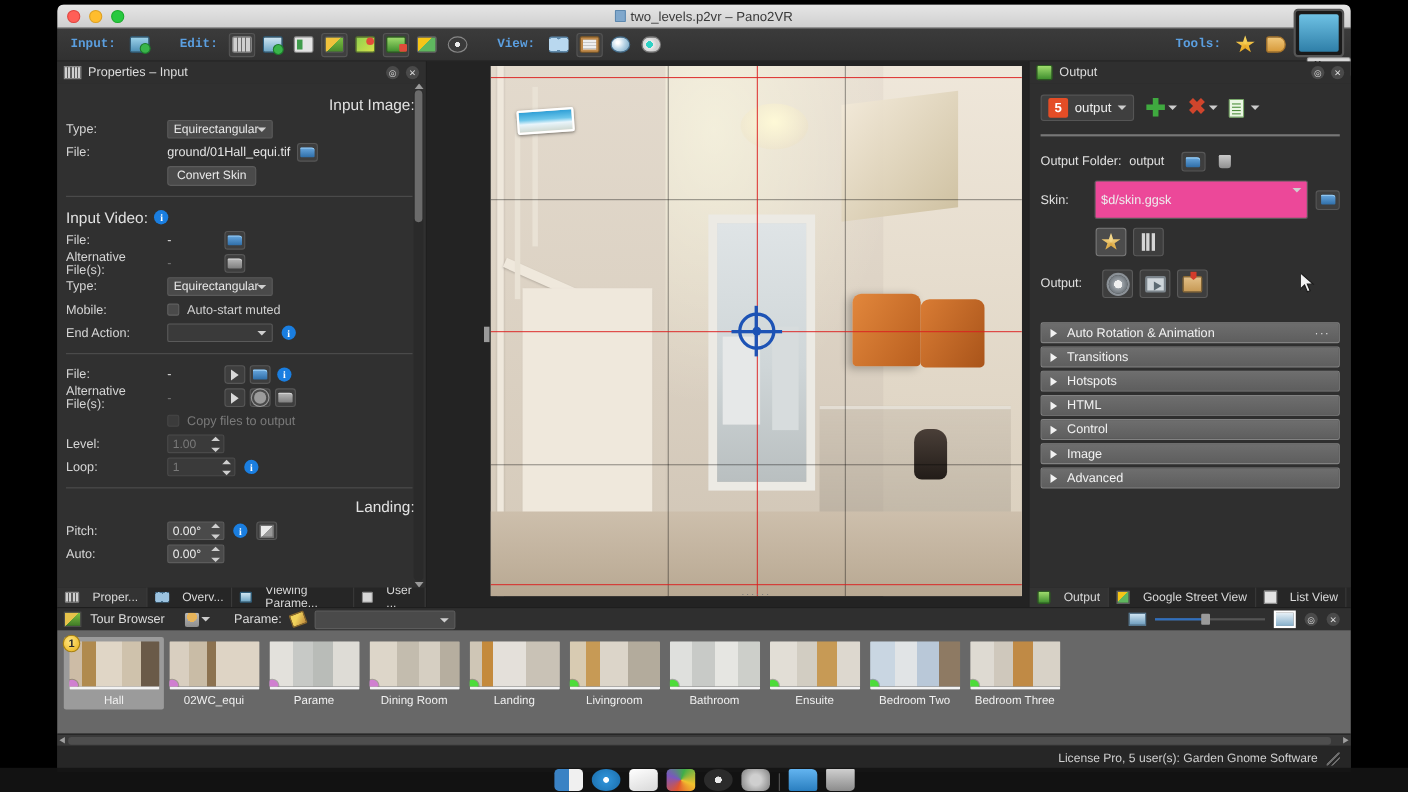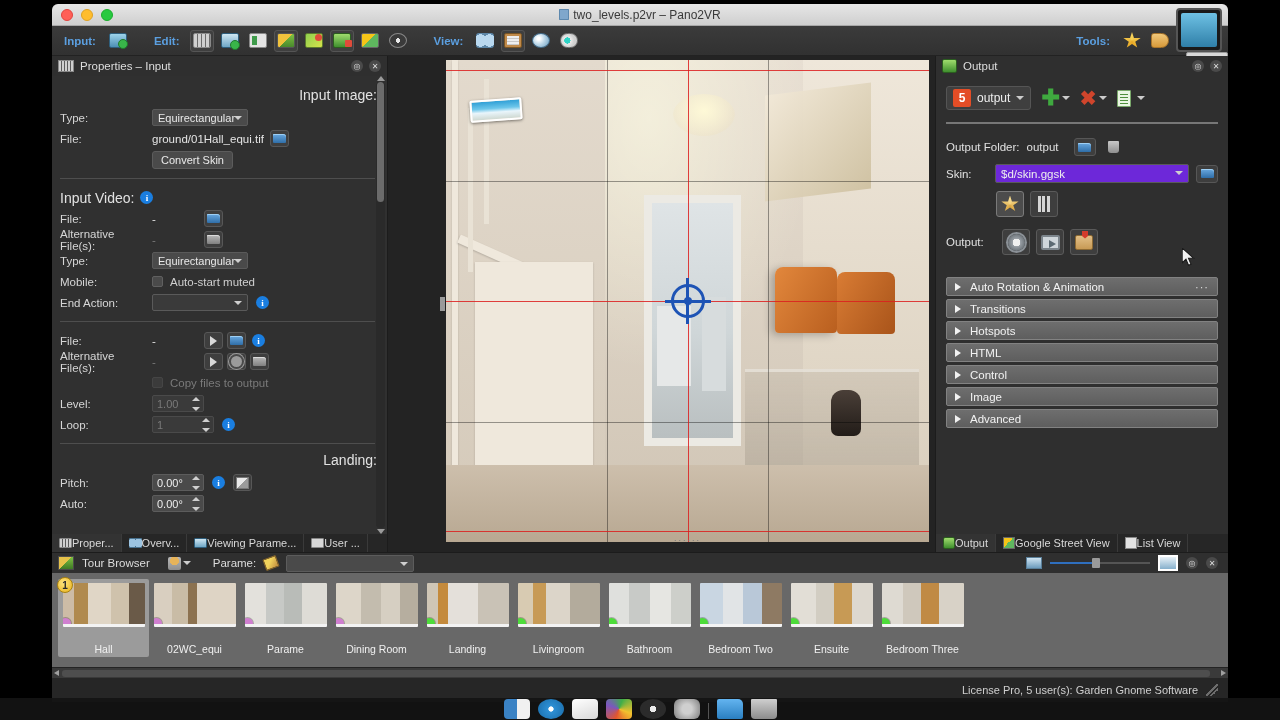--- a/index.html
+++ b/index.html
@@ -34,20 +34,21 @@
   .title-doc-icon{ display:inline-block; width:10px; height:11px; vertical-align:-1px;
     margin-right:4px; background:#7fa7cc; border-radius:1px;
     box-shadow: inset 0 0 0 1px #5d88ae; }
 
   
   #toolbar {
     height:30px; background:linear-gradient(#3b3b3b,#313131);
     border-bottom:1px solid #222;
     display:flex; align-items:center; padding:0 10px; gap:4px;
     position:relative;
+    font-family:Liberation Mono, monospace;
   }
   .tb-label{ color:#5b9fe0; font-size:11.5px; font-weight:bold; margin:0 6px 0 2px; }
   .tb-btn{
     width:24px; height:22px; display:flex; align-items:center; justify-content:center;
     border-radius:3px; cursor:pointer; position:relative;
   }
   .tb-btn.framed{ border:1px solid #555; background:#3f3f3f; }
   .tb-sep{ width:14px; }
   .ic{ width:18px; height:15px; display:block; border-radius:2px; position:relative; }
 
@@ -163,21 +164,21 @@
 
   
   #props-sb{ position:absolute; right:2px; top:6px; bottom:6px; width:9px; background:#2a2a2a; border-radius:4px;}
   #props-sb .thumb{ position:absolute; top:0; left:1px; width:7px; height:120px; background:#6b6b6b; border-radius:4px;}
   .sb-arrow{ position:absolute; left:1px; width:0;height:0;border-left:4px solid transparent;border-right:4px solid transparent;}
   .sb-arrow.up{ top:-6px; border-bottom:5px solid #9a9a9a;}
   .sb-arrow.dn{ bottom:-6px; border-top:5px solid #9a9a9a;}
 
   
   .tabbar{ height:18px; background:#262626; display:flex; align-items:stretch; }
-  .ptab{ display:flex;align-items:center; gap:0; padding:0 7px; font-size:11px; color:#d8d8d8;
+  .ptab{ display:flex;align-items:center; gap:12px; padding:0 7px; font-size:11px; color:#d8d8d8;
     border-right:1px solid #3a3a3a; cursor:pointer; }
   .ptab .ti{ width:13px;height:10px; border-radius:1px; }
   .ti-props{ background:repeating-linear-gradient(90deg,#cfcfcf 0 2px,#5a5a5a 2px 3px); border:1px solid #888;}
   .ti-over{ background:radial-gradient(circle at 25% 50%,#9cc3e0 40%,transparent 41%),
       radial-gradient(circle at 75% 50%,#9cc3e0 40%,transparent 41%), #49728f; }
   .ti-view{ background:linear-gradient(#cfe6f2,#6fa7c6); border:1px solid #2f5f7d;}
   .ti-user{ background:#d7d7d7; border:1px solid #888;}
 
   
   #viewer-wrap{ position:absolute; left:336px; right:293px; top:0; bottom:150px; background:#232323; }
@@ -268,21 +269,21 @@
   .caret{ width:0;height:0;border-left:4px solid transparent;border-right:4px solid transparent;border-top:4px solid #ccc;}
   .plus{ color:#3fa93f; font-size:22px; font-weight:bold; line-height:14px; cursor:pointer;}
   .xmark{ color:#d0452c; font-size:20px; font-weight:bold; line-height:14px; cursor:pointer;}
   .docicon{ width:14px;height:17px; background:#eaf6e3; border:1px solid #79a86a; border-radius:1px; position:relative;}
   .docicon:after{ content:''; position:absolute; left:2px; top:3px; right:2px; height:1px;
     box-shadow:0 0 0 0 #4f8f3d, 0 3px 0 #4f8f3d, 0 6px 0 #4f8f3d, 0 9px 0 #4f8f3d; background:#4f8f3d;}
   .out-hr{ height:2px; background:#777; margin:2px 0 14px; }
 
   .orow{ display:flex; align-items:center; gap:7px; margin-bottom:8px; font-size:11.5px; color:#d8d8d8;}
   .orow .olbl{ color:#e0e0e0; }
-  #skin-combo{ flex:1; height:19px; background:#6d28d9; border:1px solid #5a5a5a; border-radius:2px;
+  #skin-combo{ flex:1; height:35px; background:#ec4899; border:1px solid #5a5a5a; border-radius:2px;
     color:#eee; font-size:11.5px; display:flex;align-items:center; padding:0 16px 0 5px; position:relative;}
   #skin-combo:after{ content:''; position:absolute; right:5px; top:6px;
     border-left:4px solid transparent;border-right:4px solid transparent;border-top:4px solid #cfcfcf;}
   .bigbtn{ width:28px;height:26px; background:#3e3e3e; border:1px solid #5a5a5a; border-radius:3px;
     display:flex;align-items:center;justify-content:center; cursor:pointer;}
   .bigbtn.active{ background:#4c4c4c; border-color:#7a7a7a;}
   .ic-skinstar{ width:18px;height:17px;
     background:conic-gradient(from 0deg,#f5d98c,#d9a33c,#f5d98c);
     clip-path:polygon(50% 0,61% 35%,98% 35%,68% 57%,79% 91%,50% 70%,21% 91%,32% 57%,2% 35%,39% 35%);}
   .ic-tools{ width:16px;height:16px; position:relative;}
@@ -341,21 +342,21 @@
   #zoom-slider .fill{ position:absolute; left:0; width:44%; top:5px; height:2px; background:#2f6fbf;}
   #zoom-slider .knob{ position:absolute; left:42%; top:1px; width:8px;height:10px; background:#9a9a9a; border-radius:1px;}
 
   #tb-strip{ flex:1; background:#686868; position:relative; overflow:hidden; padding:6px 0 0 6px; }
   #thumbs{ display:flex; gap:0px; }
   .thumb-cell{ width:91px; padding:4px 4px 2px; display:flex; flex-direction:column; align-items:center;
     cursor:pointer; position:relative; border-radius:2px;}
   .thumb-cell.selected{ background:#9b9b9b; }
   .thumb-img{ width:82px; height:44px; border-radius:1px; position:relative; overflow:hidden;
     border-bottom:3px solid #f3f3f3;}
-  .thumb-name{ font-size:10.5px; color:#f0f0f0; margin-top:16px; white-space:nowrap;}
+  .thumb-name{ font-size:10.5px; color:#f0f0f0; margin-top:4px; white-space:nowrap;}
   .node-dot{ position:absolute; left:-3px; bottom:-5px; width:11px;height:11px; border-radius:50%;
     box-shadow:0 0 0 1px rgba(0,0,0,.25);}
   .badge-1{ position:absolute; left:-1px; top:-2px; width:16px;height:16px; border-radius:50%;
     background:radial-gradient(circle at 40% 35%,#ffe680,#e8b017); border:1px solid #a8810f;
     color:#2b2b2b; font-size:10px; font-weight:bold; display:flex;align-items:center;justify-content:center; z-index:3;}
   #tb-hscroll{ height:11px; background:#3a3a3a; border-top:1px solid #242424; position:relative;}
   #tb-hscroll .htrack{ position:absolute; left:10px; right:18px; top:2px; height:7px; background:#4e4e4e; border-radius:3px;}
   #tb-hscroll .hleft, #tb-hscroll .hright{ position:absolute; top:2px; width:0;height:0;
     border-top:3.5px solid transparent;border-bottom:3.5px solid transparent;}
   #tb-hscroll .hleft{ left:2px; border-right:5px solid #a0a0a0;}
@@ -873,30 +874,30 @@
                 </div>
                 <div class="thumb-name">Livingroom</div>
               </div>
               <div class="thumb-cell">
                 <div class="thumb-img" style="background: linear-gradient(90deg, rgb(223, 224, 221) 0px, rgb(223, 224, 221) 24%, rgb(200, 202, 199) 24%, rgb(200, 202, 199) 50%, rgb(230, 230, 226) 50%, rgb(230, 230, 226) 76%, rgb(205, 207, 202) 76%, rgb(205, 207, 202) 100%);">
                   <span class="node-dot" style="background: rgb(77, 220, 58);"></span>
                 </div>
                 <div class="thumb-name">Bathroom</div>
               </div>
               <div class="thumb-cell">
+                <div class="thumb-img" style="background: linear-gradient(90deg, rgb(226, 222, 214) 0px, rgb(226, 222, 214) 30%, rgb(210, 205, 194) 30%, rgb(210, 205, 194) 52%, rgb(199, 154, 85) 52%, rgb(199, 154, 85) 74%, rgb(221, 216, 207) 74%, rgb(221, 216, 207) 100%);">
+                  <span class="node-dot" style="background: rgb(77, 220, 58);"></span>
+                </div>
+                <div class="thumb-name">Ensuite</div>
+              </div>
+              <div class="thumb-cell">
                 <div class="thumb-img" style="background: linear-gradient(90deg, rgb(201, 214, 226) 0px, rgb(201, 214, 226) 28%, rgb(225, 228, 230) 28%, rgb(225, 228, 230) 52%, rgb(185, 200, 216) 52%, rgb(185, 200, 216) 76%, rgb(142, 122, 99) 76%, rgb(142, 122, 99) 100%);">
                   <span class="node-dot" style="background: rgb(77, 220, 58);"></span>
                 </div>
                 <div class="thumb-name">Bedroom Two</div>
-              </div>
-              <div class="thumb-cell">
-                <div class="thumb-img" style="background: linear-gradient(90deg, rgb(226, 222, 214) 0px, rgb(226, 222, 214) 30%, rgb(210, 205, 194) 30%, rgb(210, 205, 194) 52%, rgb(199, 154, 85) 52%, rgb(199, 154, 85) 74%, rgb(221, 216, 207) 74%, rgb(221, 216, 207) 100%);">
-                  <span class="node-dot" style="background: rgb(77, 220, 58);"></span>
-                </div>
-                <div class="thumb-name">Ensuite</div>
               </div>
               <div class="thumb-cell">
                 <div class="thumb-img" style="background: linear-gradient(90deg, rgb(222, 218, 210) 0px, rgb(222, 218, 210) 26%, rgb(207, 200, 188) 26%, rgb(207, 200, 188) 48%, rgb(192, 138, 69) 48%, rgb(192, 138, 69) 70%, rgb(216, 210, 199) 70%, rgb(216, 210, 199) 100%);">
                   <span class="node-dot" style="background: rgb(77, 220, 58);"></span>
                 </div>
                 <div class="thumb-name">Bedroom Three</div>
               </div>
             </div>
         </div>
         <div id="tb-hscroll">

